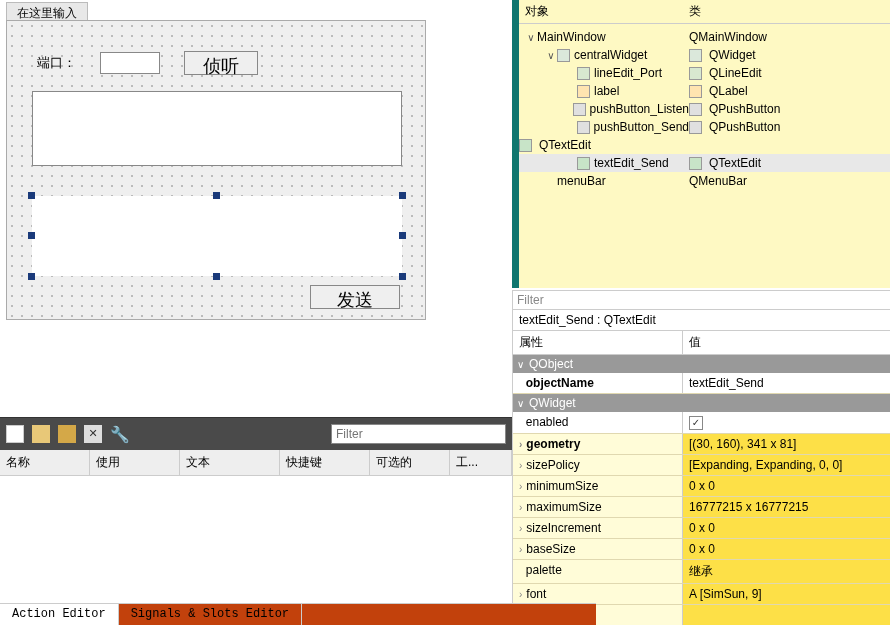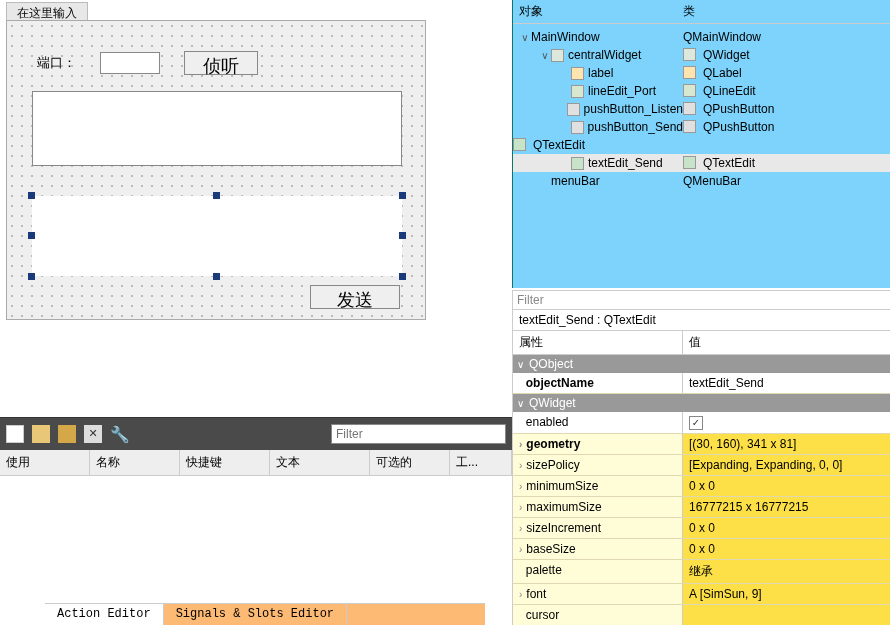--- a/index.html
+++ b/index.html
@@ -91,40 +91,40 @@
       width: 90px;
       font-family: Liberation Mono, monospace;
     }
 
     
     .object-panel {
       position: absolute;
       left: 512px; top: 0;
       width: 378px;
       height: 288px;
-      border-left: 1px solid #0f766e;
-      background: #7dd3fc;
+      border-left: 7px solid #0f766e;
+      background: #fef9c3;
     }
     .obj-header {
       display: flex;
       border-bottom: 1px solid #ccc;
       font-size: 12px;
       padding: 3px 0;
     }
     .obj-col1 { width: 170px; padding-left: 6px; }
     .obj-col2 { flex: 1; }
     .obj-tree { padding: 4px 0; }
     .tree-row {
       display: flex;
       align-items: center;
       height: 18px;
       font-size: 12px;
     }
     .tree-label { width: 170px; display: flex; align-items: center; }
-    .tree-class { flex: 1; display: flex; gap: 3px; }
+    .tree-class { flex: 1; display: flex; align-items: center; gap: 3px; }
     .indent { display: inline-block; }
     .expander {
       width: 12px; text-align: center;
       font-size: 10px; color: #555;
     }
     .sel-row { background: #e8e8e8; }
     .mini-icon {
       display: inline-block;
       width: 13px; height: 13px;
       border: 1px solid #999;
@@ -244,26 +244,25 @@
     .ah1 { width: 90px; }
     .ah2 { width: 90px; }
     .ah3 { width: 100px; }
     .ah4 { width: 90px; }
     .ah5 { width: 80px; }
     .ah6 { flex: 1; }
     .action-body { background: #fff; height: 128px; }
     .bottom-tabs {
       position: absolute;
       left: 0; bottom: 0;
-      width: 440px;
-      background: #fdba74;
+      width: 596px;
+      background: #c2410c;
       border-top: 1px solid #ccc;
       display: flex;
       font-size: 12px;
-      margin-left: 45px;
     }
     .btab {
       padding: 3px 12px;
       border-right: 1px solid #ccc;
       font-family: "Courier New", monospace;
     }
     .btab.active { background: #fff; }
   </style>
 </head>
 <body>
@@ -316,38 +315,38 @@
         </div>
         <div class="tree-class">
           <span class="mini-icon mi-widget"></span>
           <span>QWidget</span>
         </div>
       </div>
       <div class="tree-row">
         <div class="tree-label">
           <span class="indent" style="width: 46px;"></span>
           <span class="expander"></span>
+          <span class="mini-icon mi-line"></span>
+          <span>lineEdit_Port</span>
+        </div>
+        <div class="tree-class">
+          <span class="mini-icon mi-line"></span>
+          <span>QLineEdit</span>
+        </div>
+      </div>
+      <div class="tree-row">
+        <div class="tree-label">
+          <span class="indent" style="width: 46px;"></span>
+          <span class="expander"></span>
           <span class="mini-icon mi-label"></span>
           <span>label</span>
         </div>
         <div class="tree-class">
           <span class="mini-icon mi-label"></span>
           <span>QLabel</span>
-        </div>
-      </div>
-      <div class="tree-row">
-        <div class="tree-label">
-          <span class="indent" style="width: 46px;"></span>
-          <span class="expander"></span>
-          <span class="mini-icon mi-line"></span>
-          <span>lineEdit_Port</span>
-        </div>
-        <div class="tree-class">
-          <span class="mini-icon mi-line"></span>
-          <span>QLineEdit</span>
         </div>
       </div>
       <div class="tree-row">
         <div class="tree-label">
           <span class="indent" style="width: 46px;"></span>
           <span class="expander"></span>
           <span class="mini-icon mi-push"></span>
           <span>pushButton_Listen</span>
         </div>
         <div class="tree-class">
@@ -464,24 +463,24 @@
 <div class="bottom-panel">
   <div class="toolbar">
     <span class="tb-icon tb-new"></span>
     <span class="tb-icon tb-folder"></span>
     <span class="tb-icon tb-folder2"></span>
     <span class="tb-icon tb-del">✕</span>
     <span class="tb-wrench">🔧</span>
     <input class="tb-filter" placeholder="Filter" style="">
   </div>
   <div class="action-headers">
+    <div class="ah-col ah1">名称</div>
     <div class="ah-col ah2">使用</div>
-    <div class="ah-col ah1">名称</div>
+    <div class="ah-col ah3">文本</div>
     <div class="ah-col ah4">快捷键</div>
-    <div class="ah-col ah3">文本</div>
     <div class="ah-col ah5">可选的</div>
     <div class="ah-col ah6">工...</div>
   </div>
   <div class="action-body"></div>
 </div>
 <div class="bottom-tabs" style="top:603px; position:absolute;">
   <div class="btab active">Action Editor</div>
   <div class="btab">Signals &amp; Slots Editor</div>
 </div>
 

